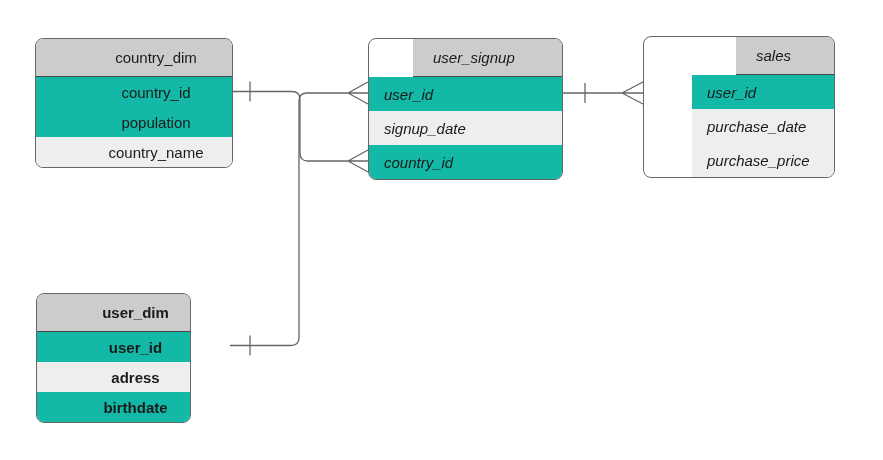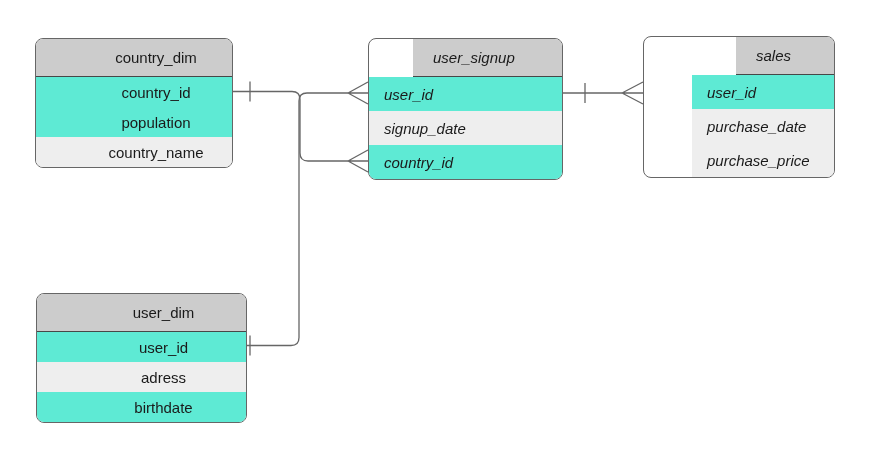--- a/index.html
+++ b/index.html
@@ -42,42 +42,42 @@
     height: 38px;
     background: #cccccc;
     border-bottom: 1px solid #474747;
     display: flex;
     align-items: center;
   }
   .trow {
     box-sizing: border-box;
     display: flex;
     align-items: center;
-    background: #5eead4;
+    background: #14b8a6;
   }
   .trow.alt {
     background: #eeeeee;
   }
   
   .dim .thead, .dim .trow {
     justify-content: center;
     padding-left: 44px;
   }
   .dim .trow { height: 30px; }
   
   .fact {
     font-style: italic;
   }
   .fact .thead { padding-left: 20px; margin-left: 44px; }
   .fact .trow { padding-left: 15px; }
   .t-signup .trow { height: 34px; }
   .t-sales  .trow { height: 34px; }
 
   .t-country { left: 35px;  top: 38px;  width: 198px; }
-  .t-userdim { left: 36px;  top: 293px; width: 211px; }
+  .t-userdim { left: 36px;  top: 293px; width: 155px; font-weight: bold; }
   .t-signup  { left: 368px; top: 38px;  width: 195px; }
   .t-sales   { left: 643px; top: 36px;  width: 192px; padding-left: 48px; }
 </style>
 </head>
 <body>
 
 <div class="canvas">
 
   <svg class="connectors" viewBox="0 0 883 460">
 

